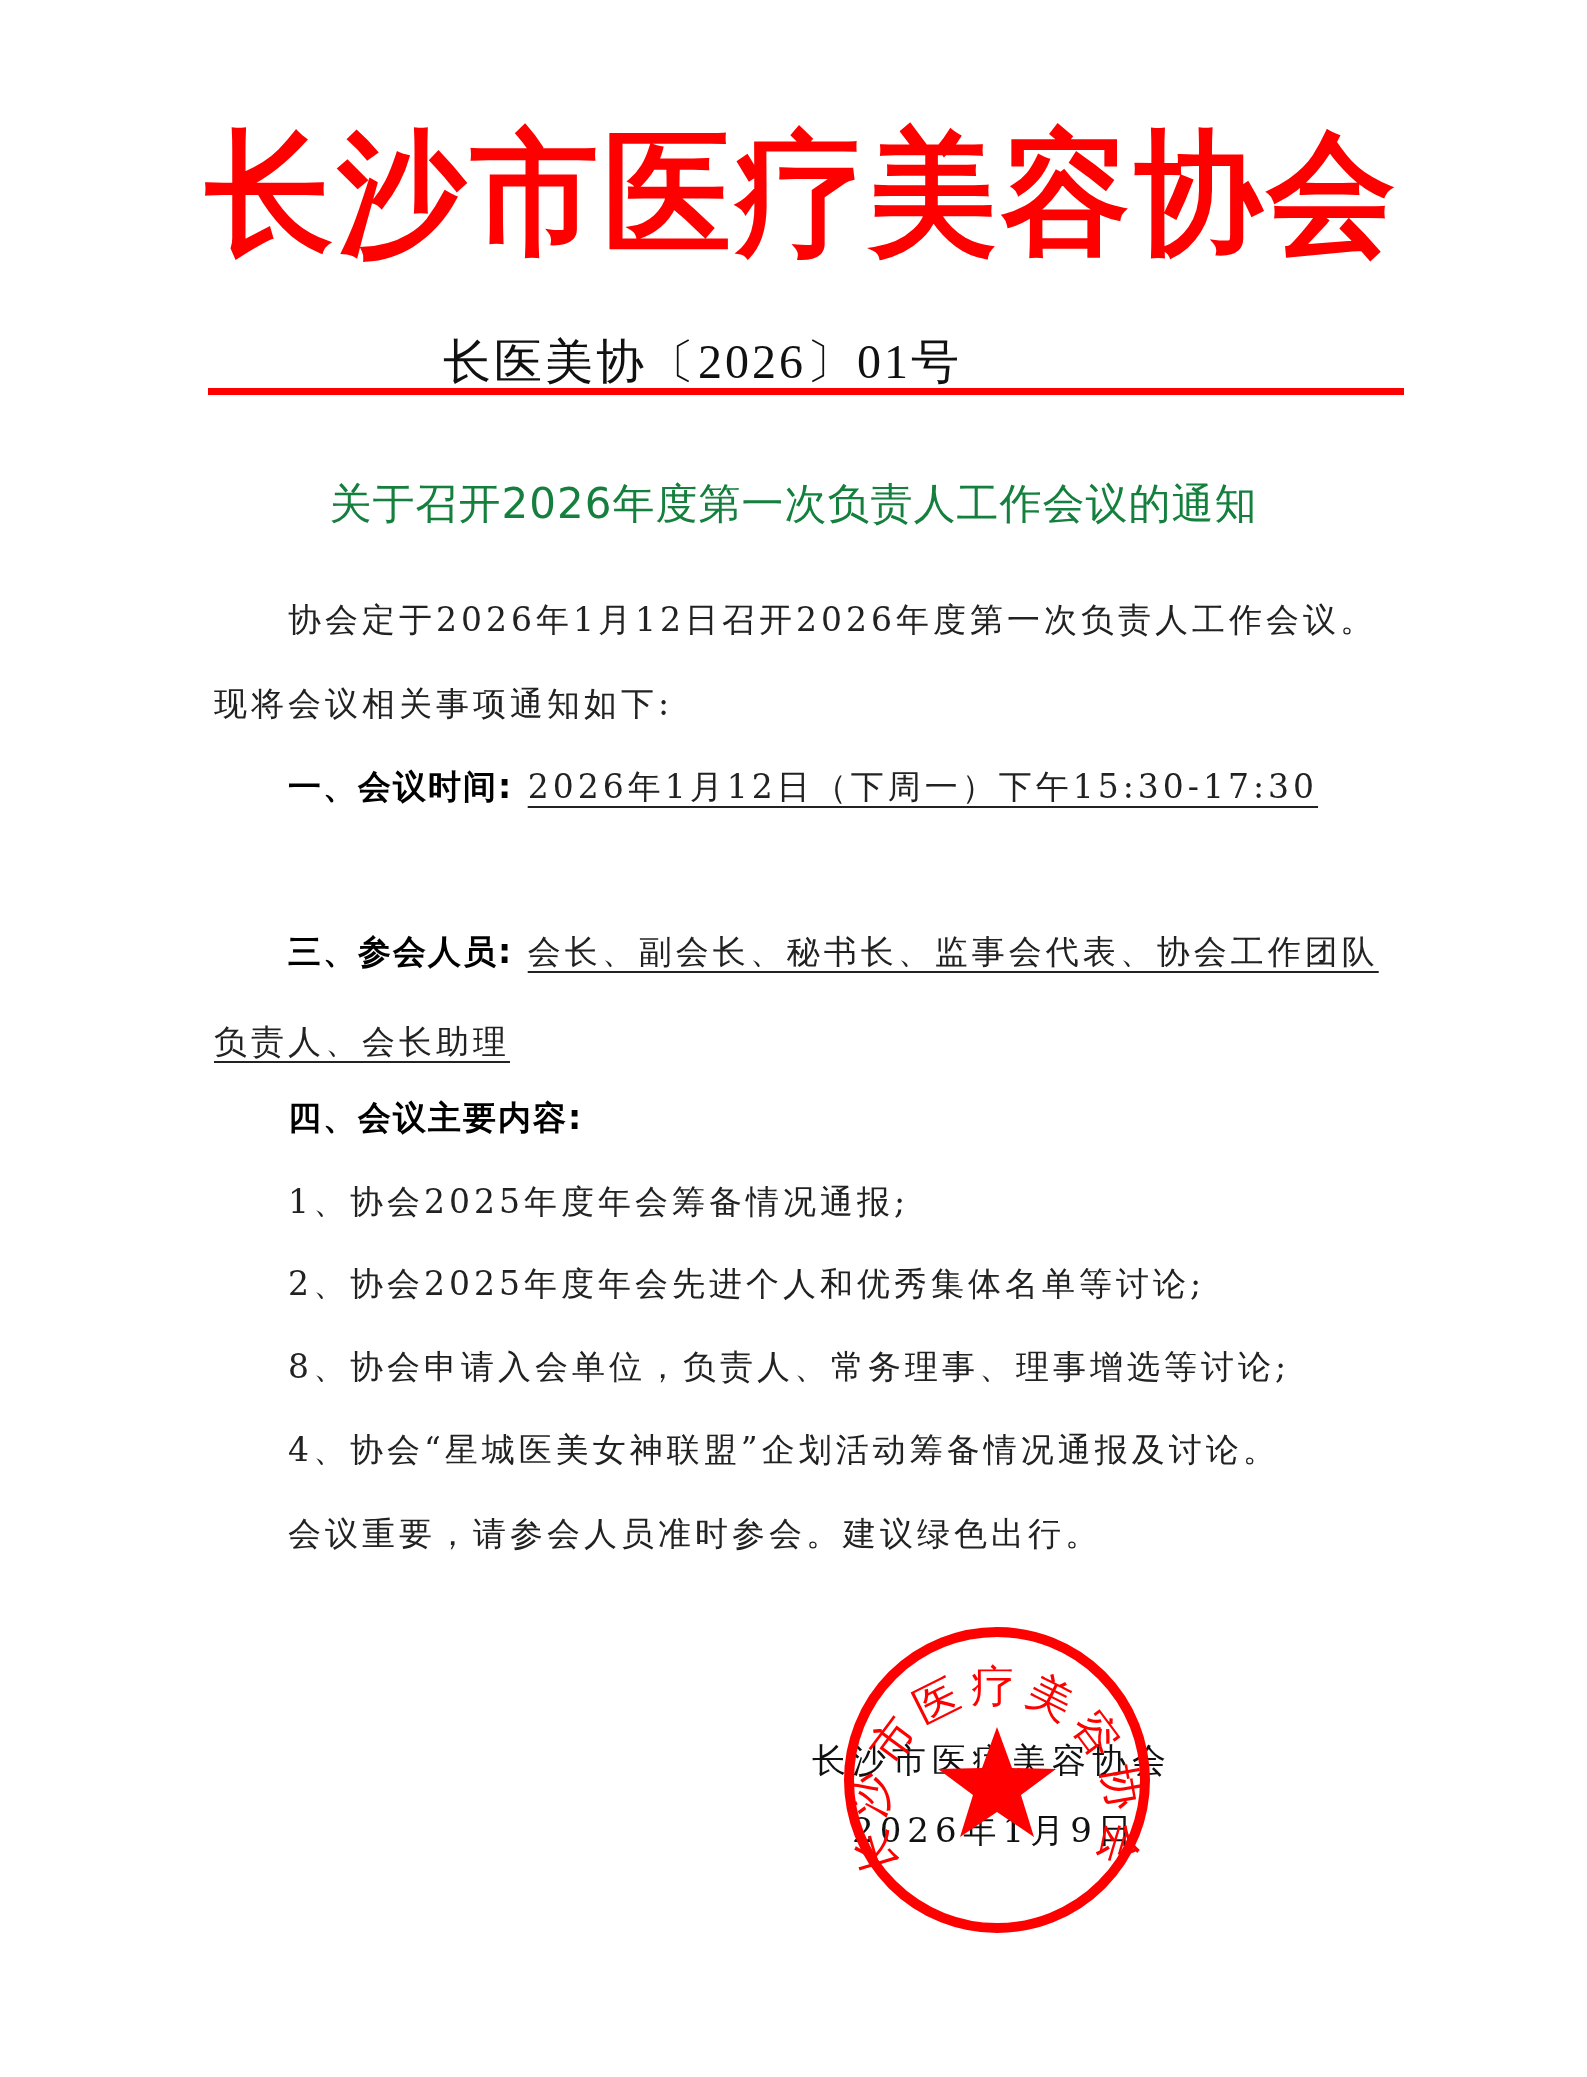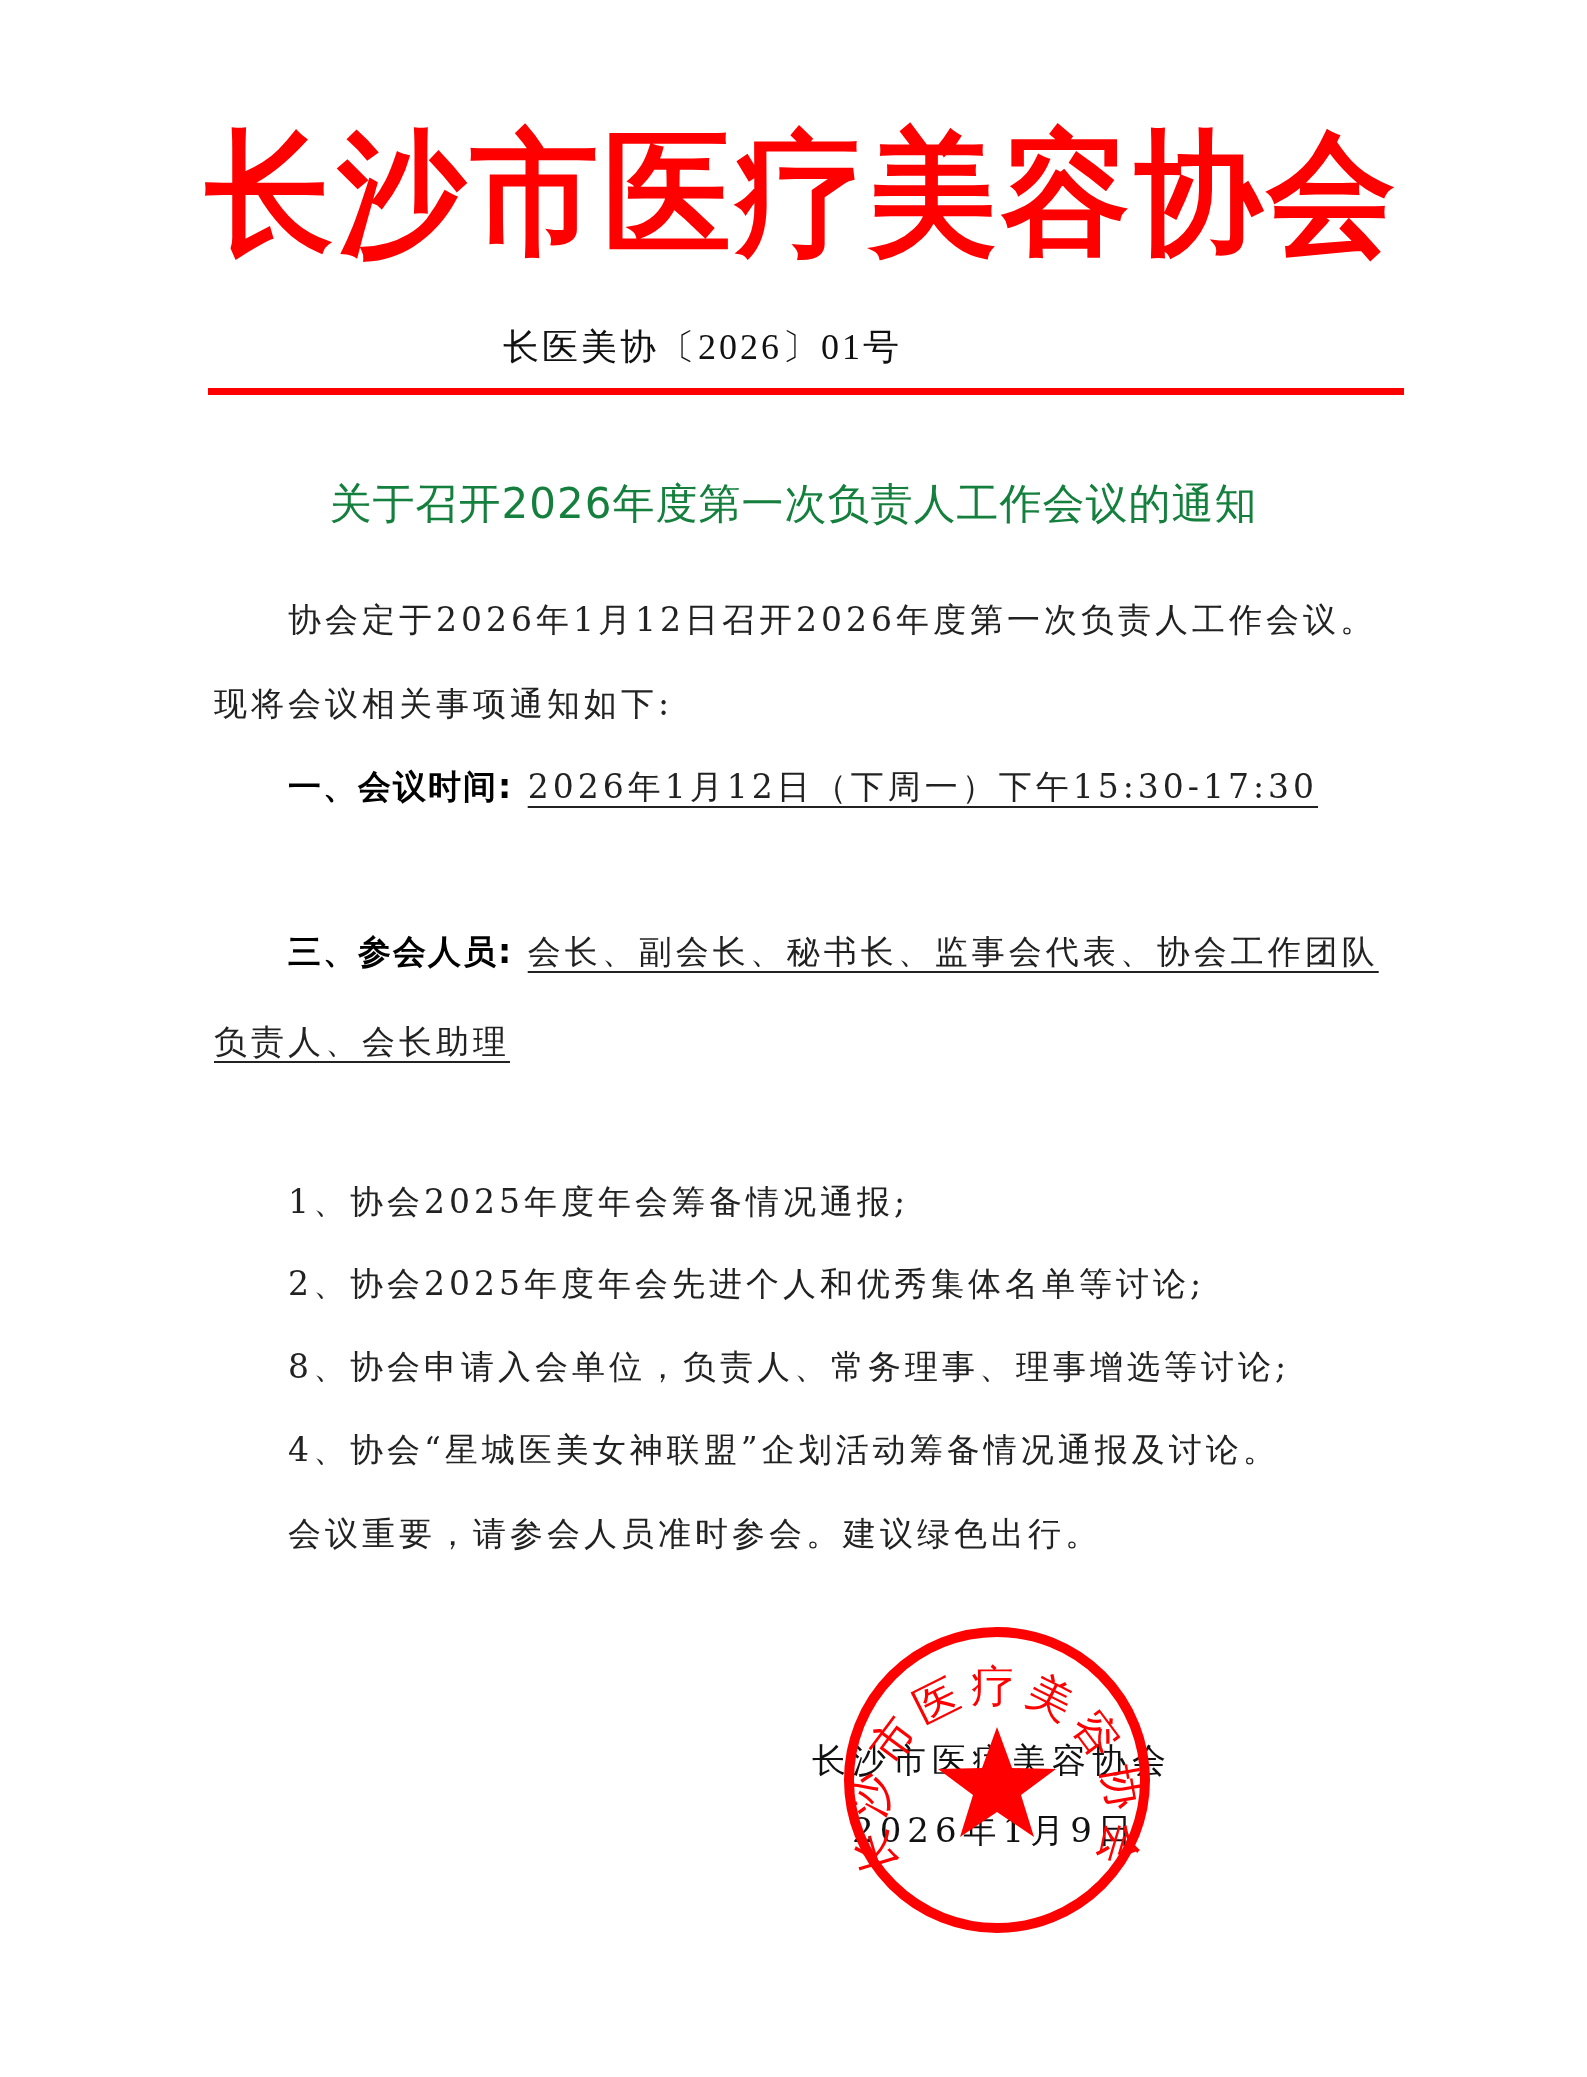--- a/index.html
+++ b/index.html
@@ -8,22 +8,22 @@
 
   .org-header {
     position:absolute; left:205px; top:118px; width:1190px; height:150px;
     display:flex; justify-content:space-between; align-items:center;
     font-family:"DejaVu Serif","Liberation Serif",serif; font-weight:bold;
     color:#ff0000; font-size:128px; line-height:150px;
   }
   .org-header span { display:inline-block; transform:scaleY(1.05); }
 
   .doc-number {
-    position:absolute; left:0; width:1405px; top:323px; text-align:center;
-    font-family:"Liberation Serif","DejaVu Serif",serif; font-size:36px;
+    position:absolute; left:0; width:1405px; top:330px; text-align:center;
+    font-family:"Liberation Serif","DejaVu Serif",serif; font-size:48px;
     color:#111; letter-spacing:3px;
   }
   .red-rule { position:absolute; left:208px; top:388px; width:1196px; height:7px; background:#ff0000; }
 
   .notice-title {
     position:absolute; left:0; width:1587px; top:476px; text-align:center;
     font-family:"DejaVu Sans","Liberation Sans",sans-serif; font-size:42px;
     color:#15803d; letter-spacing:1px;
   }
 
@@ -76,20 +76,23 @@
 
 
   <div class="body-text" style="left:288px; top:930px;">
     <span class="bold-label">三、参会人员:</span>
     <span class="ul">会长、副会长、秘书长、监事会代表、协会工作团队</span>
   </div>
   <div class="body-text" style="left:214px; top:1012px;margin-top:8px;">
     <span class="ul">负责人、会长助理</span>
   </div>
 
+  <div class="body-text" style="left:288px; top:1096px;">
+    <span class="bold-label">四、会议主要内容:</span>
+  </div>
 
   <div class="body-text" style="left:288px; top:1180px;">1、协会2025年度年会筹备情况通报;</div>
   <div class="body-text" style="left:288px; top:1262px;">2、协会2025年度年会先进个人和优秀集体名单等讨论;</div>
   <div class="body-text" style="left:288px; top:1345px;">8、协会申请入会单位，负责人、常务理事、理事增选等讨论;</div>
   <div class="body-text" style="left:288px; top:1428px;">4、协会“星城医美女神联盟”企划活动筹备情况通报及讨论。</div>
 
   <div class="body-text" style="left:288px; top:1512px;">会议重要，请参会人员准时参会。建议绿色出行。</div>
 
   <div class="sign" style="left:812px; top:1738px;">长沙市医疗美容协会</div>
   <div class="sign" style="left:852px; top:1808px;">2026年1月9日</div>

